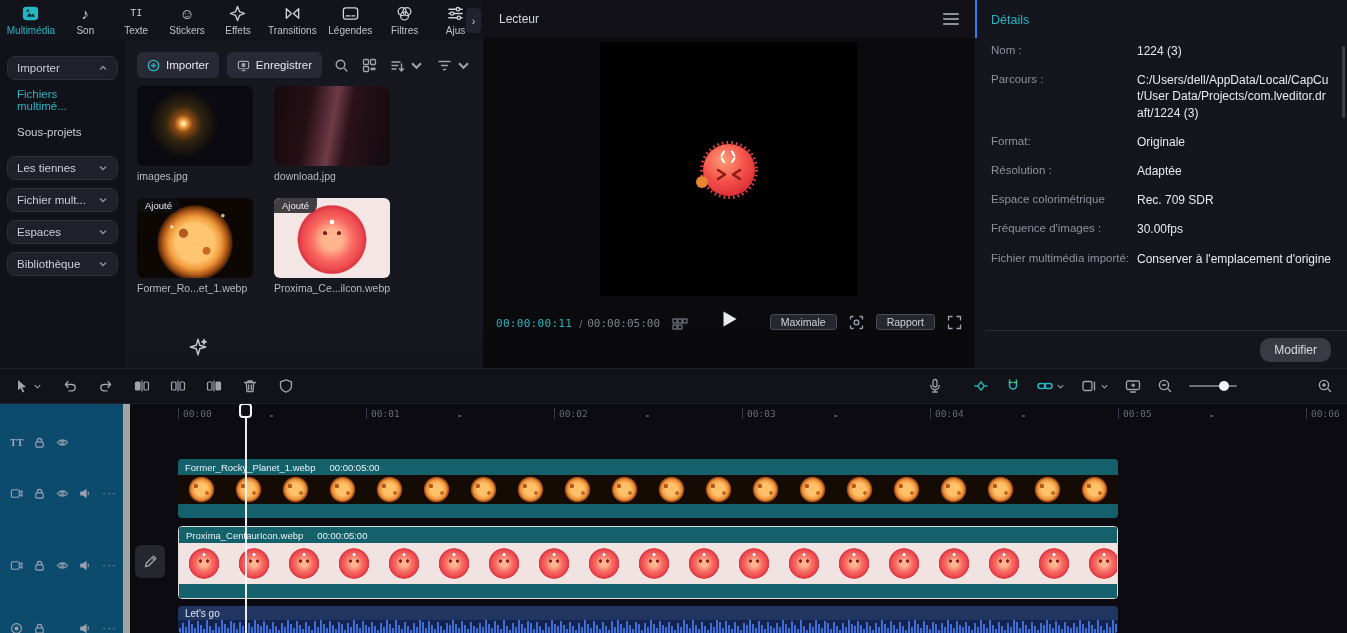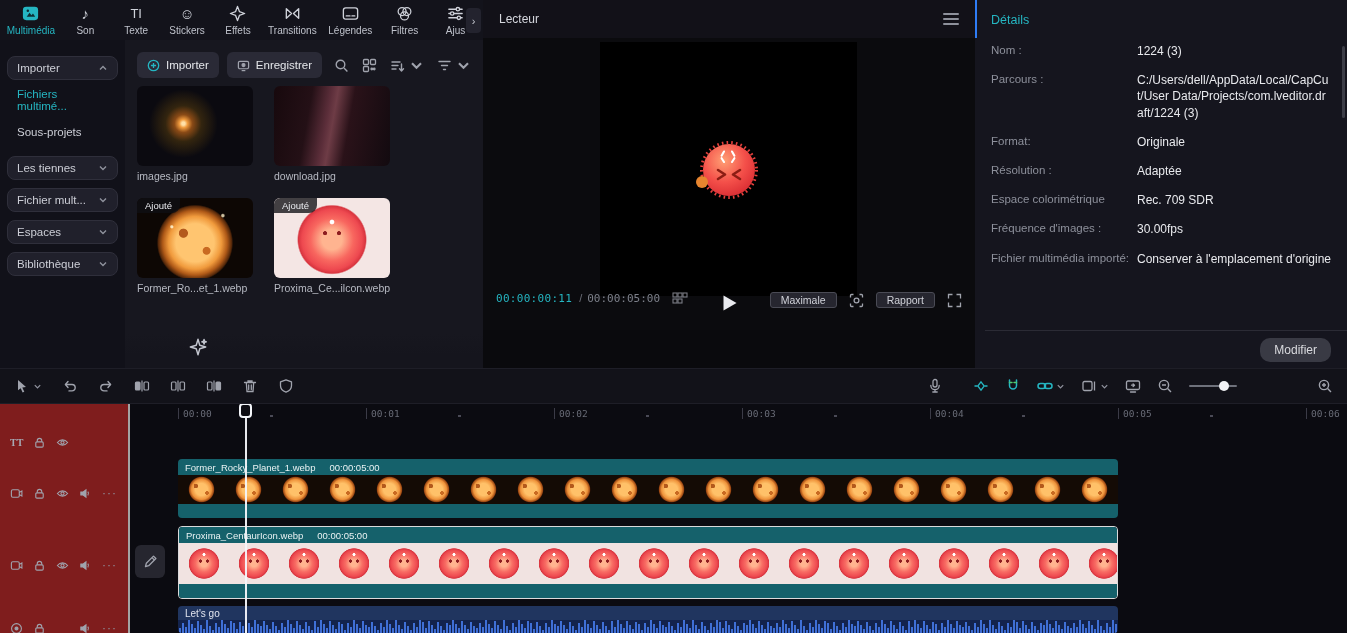--- a/index.html
+++ b/index.html
@@ -67,21 +67,21 @@
 
   
   .player-pane{position:absolute;left:483px;top:0;width:492px;height:368px;background:#0a0a0d}
   .player-header{height:38px;background:#121118;display:flex;align-items:center;padding:0 16px;
     font-size:12px;color:#d6d8de}
   .hamburger{margin-left:auto;width:16px;display:flex;flex-direction:column;gap:3px}
   .hamburger i{display:block;height:2px;background:#8e919b;border-radius:1px}
   .player-stage{position:absolute;left:0;top:38px;width:492px;height:292px;background:#0b0b0e}
   .video-frame{position:absolute;left:117px;top:4px;width:257px;height:254px;background:#000;overflow:hidden}
   .character{position:absolute;left:94px;top:93px;width:70px;height:70px}
-  .player-controls{position:absolute;left:0;bottom:0;width:100%;height:38px;display:flex;align-items:flex-start;
+  .player-controls{position:absolute;left:0;bottom:0;width:100%;height:38px;display:flex;align-items:flex-end;
     padding:0 13px;font-size:11px}
   .timecode{color:#25b6c2;font-family:"DejaVu Sans Mono",monospace;font-size:11px;letter-spacing:.3px}
   .tc-sep{color:#6d707a;margin:0 5px 0 7px}
   .duration{color:#7d808a;font-family:"DejaVu Sans Mono",monospace;font-size:11px}
   .frame-grid{width:16px;height:12px;margin-left:12px;opacity:.75}
   .play-btn{position:absolute;left:50%;transform:translateX(-50%);width:22px;height:22px;
     display:flex;align-items:center;justify-content:center;color:#e9eaee}
   .pc-right{margin-left:auto;display:flex;align-items:center;gap:12px}
   .chip{background:#26262f;border:1px solid #4a4b55;border-radius:3px;padding:1px 10px;
     font-size:10.5px;color:#d0d2d9}
@@ -109,21 +109,21 @@
   .tool-combo{display:flex;align-items:center;gap:3px}
   .tool-combo .chev{width:9px;height:9px}
   .zoom-slider{width:48px;height:14px;position:relative;display:flex;align-items:center}
   .zoom-slider .track{width:100%;height:2px;background:#6e717b;border-radius:1px}
   .zoom-slider .knob{position:absolute;left:30px;top:2px;width:10px;height:10px;background:#f2f3f6;border-radius:50%}
   .gap-mic{margin-right:14px}
   .zoom-in-push{margin-left:64px}
 
   
   .timeline{position:absolute;left:0;top:404px;width:1347px;height:229px;background:#0b0b11;overflow:hidden}
-  .track-headers{position:absolute;left:0;top:0;width:130px;height:100%;background:#7f1d1d;border-right:2px solid #a3a3a3}
+  .track-headers{position:absolute;left:0;top:0;width:130px;height:100%;background:#0c4a6e;border-right:7px solid #a3a3a3}
   .th-row{position:absolute;left:0;width:130px;display:flex;align-items:center;gap:10px;padding-left:10px;color:#90939e}
   .th-row .icon{width:13px;height:13px}
   .tt-glyph{font-size:10px;font-weight:bold;color:#a7aab4;font-family:"Liberation Serif",serif}
   .dots-glyph{font-size:12px;color:#90939e;letter-spacing:1px}
   .th-spacer{width:13px}
   .tl-content{position:absolute;left:130px;top:0;right:0;height:100%}
   .ruler{position:absolute;left:0;top:0;right:0;height:20px;font-size:9.5px;color:#686b76;
     font-family:"DejaVu Sans Mono",monospace}
   .ruler::after{content:"";position:absolute;left:48px;right:0;top:11px;height:2px;
     background:repeating-linear-gradient(90deg,rgba(0,0,0,0) 0 92px,#4a4a56 92px 95px,rgba(0,0,0,0) 95px 188px)}
@@ -179,21 +179,21 @@
               <circle cx="7.2" cy="7.2" r="1.3" fill="#0e2e33"></circle>
             </svg>
         </span>
         <span>Multimédia</span>
       </div>
       <div class="nav-item">
         <span class="nav-glyph">♪</span>
         <span>Son</span>
       </div>
       <div class="nav-item">
-        <span class="nav-glyph" style="font-family:Liberation Sans, sans-serif;font-size:13px">TI</span>
+        <span class="nav-glyph" style="font-family:Liberation Mono, monospace;font-size:10px">TI</span>
         <span>Texte</span>
       </div>
       <div class="nav-item">
         <span class="nav-glyph">☺</span>
         <span>Stickers</span>
       </div>
       <div class="nav-item">
         <span class="nav-glyph icon">
           <svg viewBox="0 0 20 20" fill="none" stroke="currentColor" stroke-width="1.4" stroke-linejoin="round">
               <path d="M10 2.5 L12 8 L17.5 10 L12 12 L10 17.5 L8 12 L2.5 10 L8 8 Z"></path>

